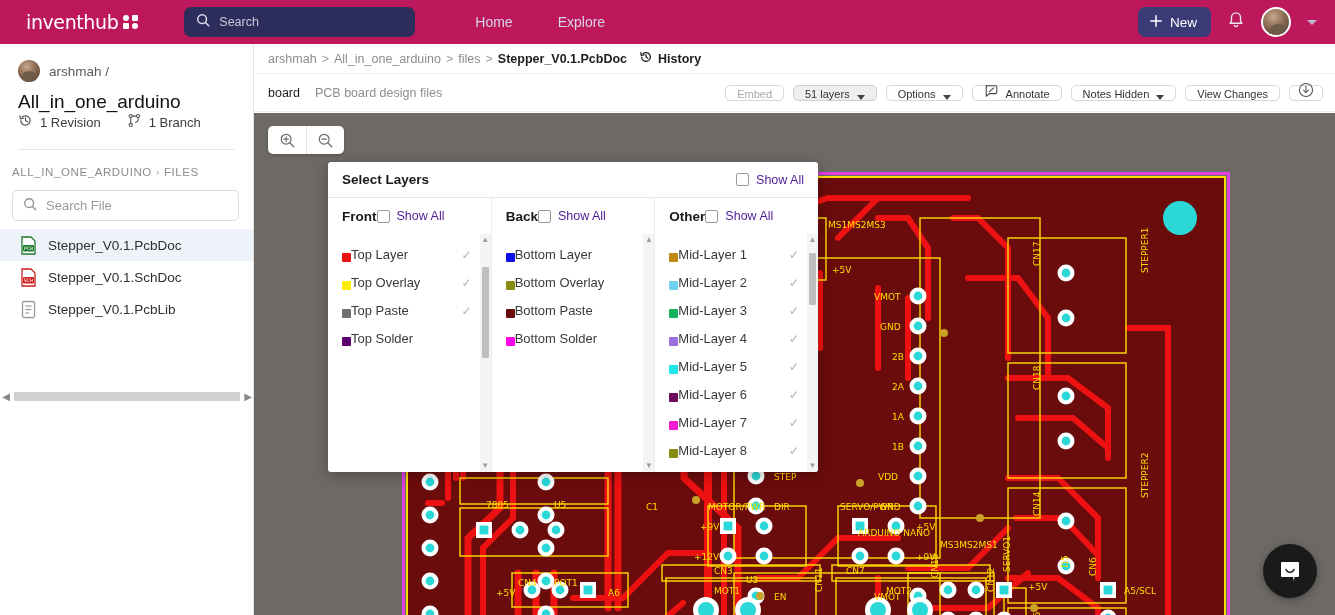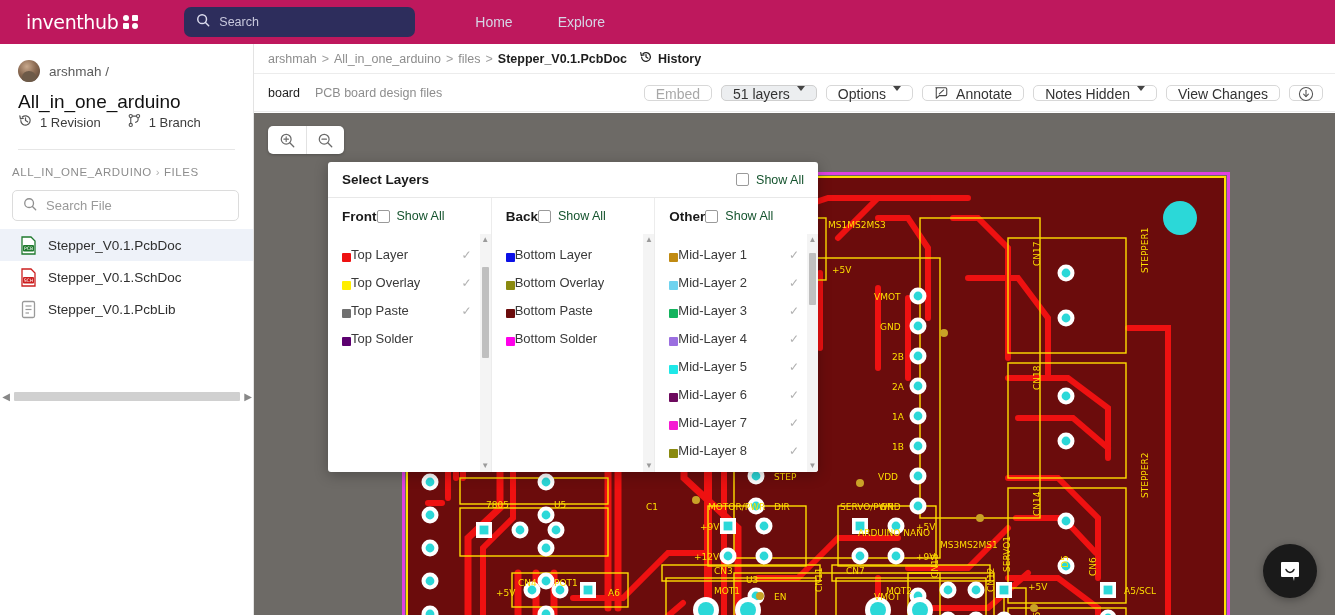--- a/index.html
+++ b/index.html
@@ -134,22 +134,22 @@
     height: 38px; display: flex; align-items: center;
     padding: 0 12px 0 14px; gap: 9px;
     border-bottom: 1px solid #ececec;
     background: #fff;
   }
   #tb-owner { font-size: 12.5px; color: #1d1d1d; }
   #tb-desc { font-size: 12.5px; color: #8d8d8d; margin-left: 6px; }
   #tb-right { margin-left: auto; display: flex; align-items: center; gap: 9px; }
   .tb-btn {
     height: 16px; border: 1px solid #d8d8d8; border-radius: 5px;
-    background: #fff; color: #333; font-size: 14px;
-    padding: 0 11px; display: flex; align-items: flex-start; gap: 7px;
+    background: #fff; color: #333; font-size: 11px;
+    padding: 0 11px; display: flex; align-items: flex-end; gap: 7px;
     font-family: "Liberation Sans", sans-serif; cursor: pointer; white-space: nowrap;
   }
   .tb-btn.muted { color: #a8a8a8; }
   .tb-btn.pressed { background: #eceef0; border-color: #cfcfcf; }
   .tb-btn.sq { padding: 0 8px; }
   .dd-caret { width:0;height:0;border-left:4px solid transparent;border-right:4px solid transparent;border-top:5px solid #444; }
 
   
   #viewer {
     position: absolute; top: 69px; left: 0; right: 0; bottom: 0;
@@ -181,21 +181,21 @@
     background: #fff; border-radius: 3px;
     box-shadow: 0 3px 14px rgba(0,0,0,.28);
     z-index: 50; overflow: hidden;
     display: flex; flex-direction: column;
   }
   #lp-head {
     height: 36px; display: flex; align-items: center;
     padding: 0 14px; border-bottom: 1px solid #e8e8e8;
   }
   #lp-title { font-size: 13.5px; color: #1a1a1a; font-weight: bold; }
-  .showall { display: flex; align-items: center; gap: 7px; font-size: 12.5px; color: #14532d; cursor: pointer; }
+  .showall { display: flex; align-items: center; gap: 7px; font-size: 12.5px; color: #4c1d95; cursor: pointer; }
   .showall .cb { width: 13px; height: 13px; border: 1px solid #9a9a9a; border-radius: 2px; background: #fff; }
   #lp-cols { display: flex; flex: 1; min-height: 0; }
   .lp-col { flex: 1 1 0; min-width: 0; display: flex; flex-direction: column; }
   .lp-col + .lp-col { border-left: 1px solid #ececec; }
   .lp-col-head {
     height: 36px; display: flex; align-items: center; gap: 0;
     padding: 0 12px 0 14px;
   }
   .lp-col-head .ctitle { font-size: 13.5px; color: #1a1a1a; font-weight: bold; }
   .lp-list { flex: 1; position: relative; overflow: hidden; padding-top: 2px; }
@@ -245,20 +245,39 @@
           <circle cx="7" cy="7" r="5" fill="none" stroke="#dcdcee" stroke-width="1.7"></circle>
           <line x1="10.8" y1="10.8" x2="14.5" y2="14.5" stroke="#dcdcee" stroke-width="1.7" stroke-linecap="round"></line>
         </svg>
     </span>
     <span class="ph">Search</span>
   </div>
 
   <a class="navlink" id="nav-home">Home</a>
   <a class="navlink" id="nav-explore">Explore</a>
 
+  <div id="nav-right">
+    <button id="new-btn">
+      <span>
+        <svg width="14" height="14" viewBox="0 0 16 16">
+            <line x1="8" y1="2" x2="8" y2="14" stroke="#fff" stroke-width="1.7" stroke-linecap="round"></line>
+            <line x1="2" y1="8" x2="14" y2="8" stroke="#fff" stroke-width="1.7" stroke-linecap="round"></line>
+          </svg>
+      </span>
+      <span>New</span>
+    </button>
+    <span>
+      <svg width="18" height="19" viewBox="0 0 20 21">
+          <path d="M10 2a5 5 0 0 0-5 5v4l-1.6 2.6h13.2L15 11V7a5 5 0 0 0-5-5z" fill="none" stroke="#e9e9f5" stroke-width="1.5" stroke-linejoin="round"></path>
+          <path d="M8.2 16a1.9 1.9 0 0 0 3.6 0" fill="none" stroke="#e9e9f5" stroke-width="1.5" stroke-linecap="round"></path>
+        </svg>
+    </span>
+    <div id="avatar"></div>
+    <span id="caret-down"></span>
+  </div>
 </div>
 
 <div id="sidebar">
   <div id="repo-head">
     <div id="repo-owner-row">
       <div id="owner-avatar"></div>
       <span id="owner-name">arshmah /</span>
     </div>
     <div id="repo-name">All_in_one_arduino</div>
     <div id="repo-stats">

